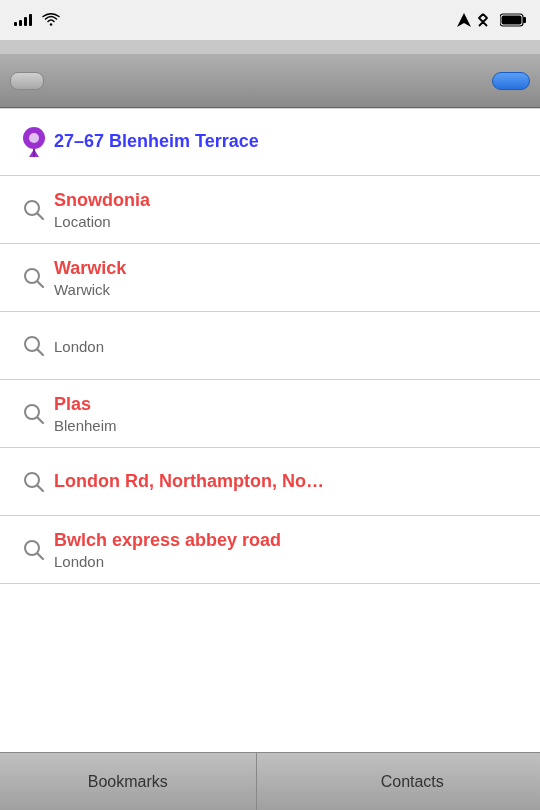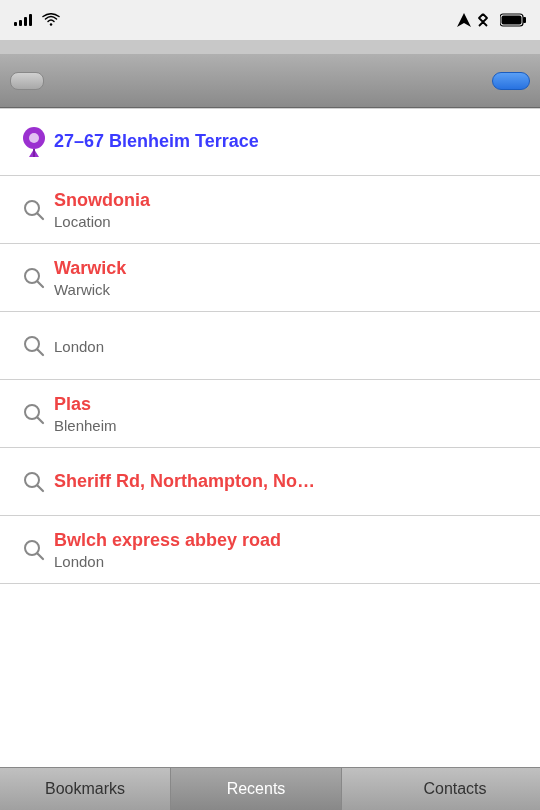--- a/index.html
+++ b/index.html
@@ -150,21 +150,21 @@
       width: 22px;
       height: 22px;
     }
 
     
     .tab-bar {
       position: absolute;
       bottom: 0;
       left: 0;
       right: 0;
-      height: 43px;
+      height: 58px;
       background: linear-gradient(to bottom, #c0c0c0, #a0a0a0);
       border-top: 1px solid #888;
       display: flex;
     }
     .tab-item {
       flex: 1;
       display: flex;
       align-items: center;
       justify-content: center;
       font-size: 16px;
@@ -300,21 +300,21 @@
   </div>
       <div class="list-item">
 
       <div class="item-icon">
         <svg class="search-icon-svg" viewBox="0 0 22 22" fill="none">
           <circle cx="9" cy="9" r="7" stroke="#888" stroke-width="2"></circle>
           <line x1="14.5" y1="14.5" x2="20" y2="20" stroke="#888" stroke-width="2.2" stroke-linecap="round"></line>
         </svg>
       </div>
     <div class="item-text">
-      <div class="item-title black">Sheriff Rd, Northampton, No…</div>
+      <div class="item-title black">London Rd, Northampton, No…</div>
 
     </div>
   </div>
       <div class="list-item">
 
       <div class="item-icon">
         <svg class="search-icon-svg" viewBox="0 0 22 22" fill="none">
           <circle cx="9" cy="9" r="7" stroke="#888" stroke-width="2"></circle>
           <line x1="14.5" y1="14.5" x2="20" y2="20" stroke="#888" stroke-width="2.2" stroke-linecap="round"></line>
         </svg>
@@ -322,15 +322,14 @@
     <div class="item-text">
       <div class="item-title black">Bwlch express abbey road</div>
       <div class="item-subtitle">London</div>
     </div>
   </div>
     </div>
 </div>
 
 <div class="tab-bar" id="tab-bar">
     <div class="tab-item">Bookmarks</div>
-    <div class="tab-item active">Recents</div>
     <div class="tab-item">Contacts</div>
   </div>
 
 </body></html>

